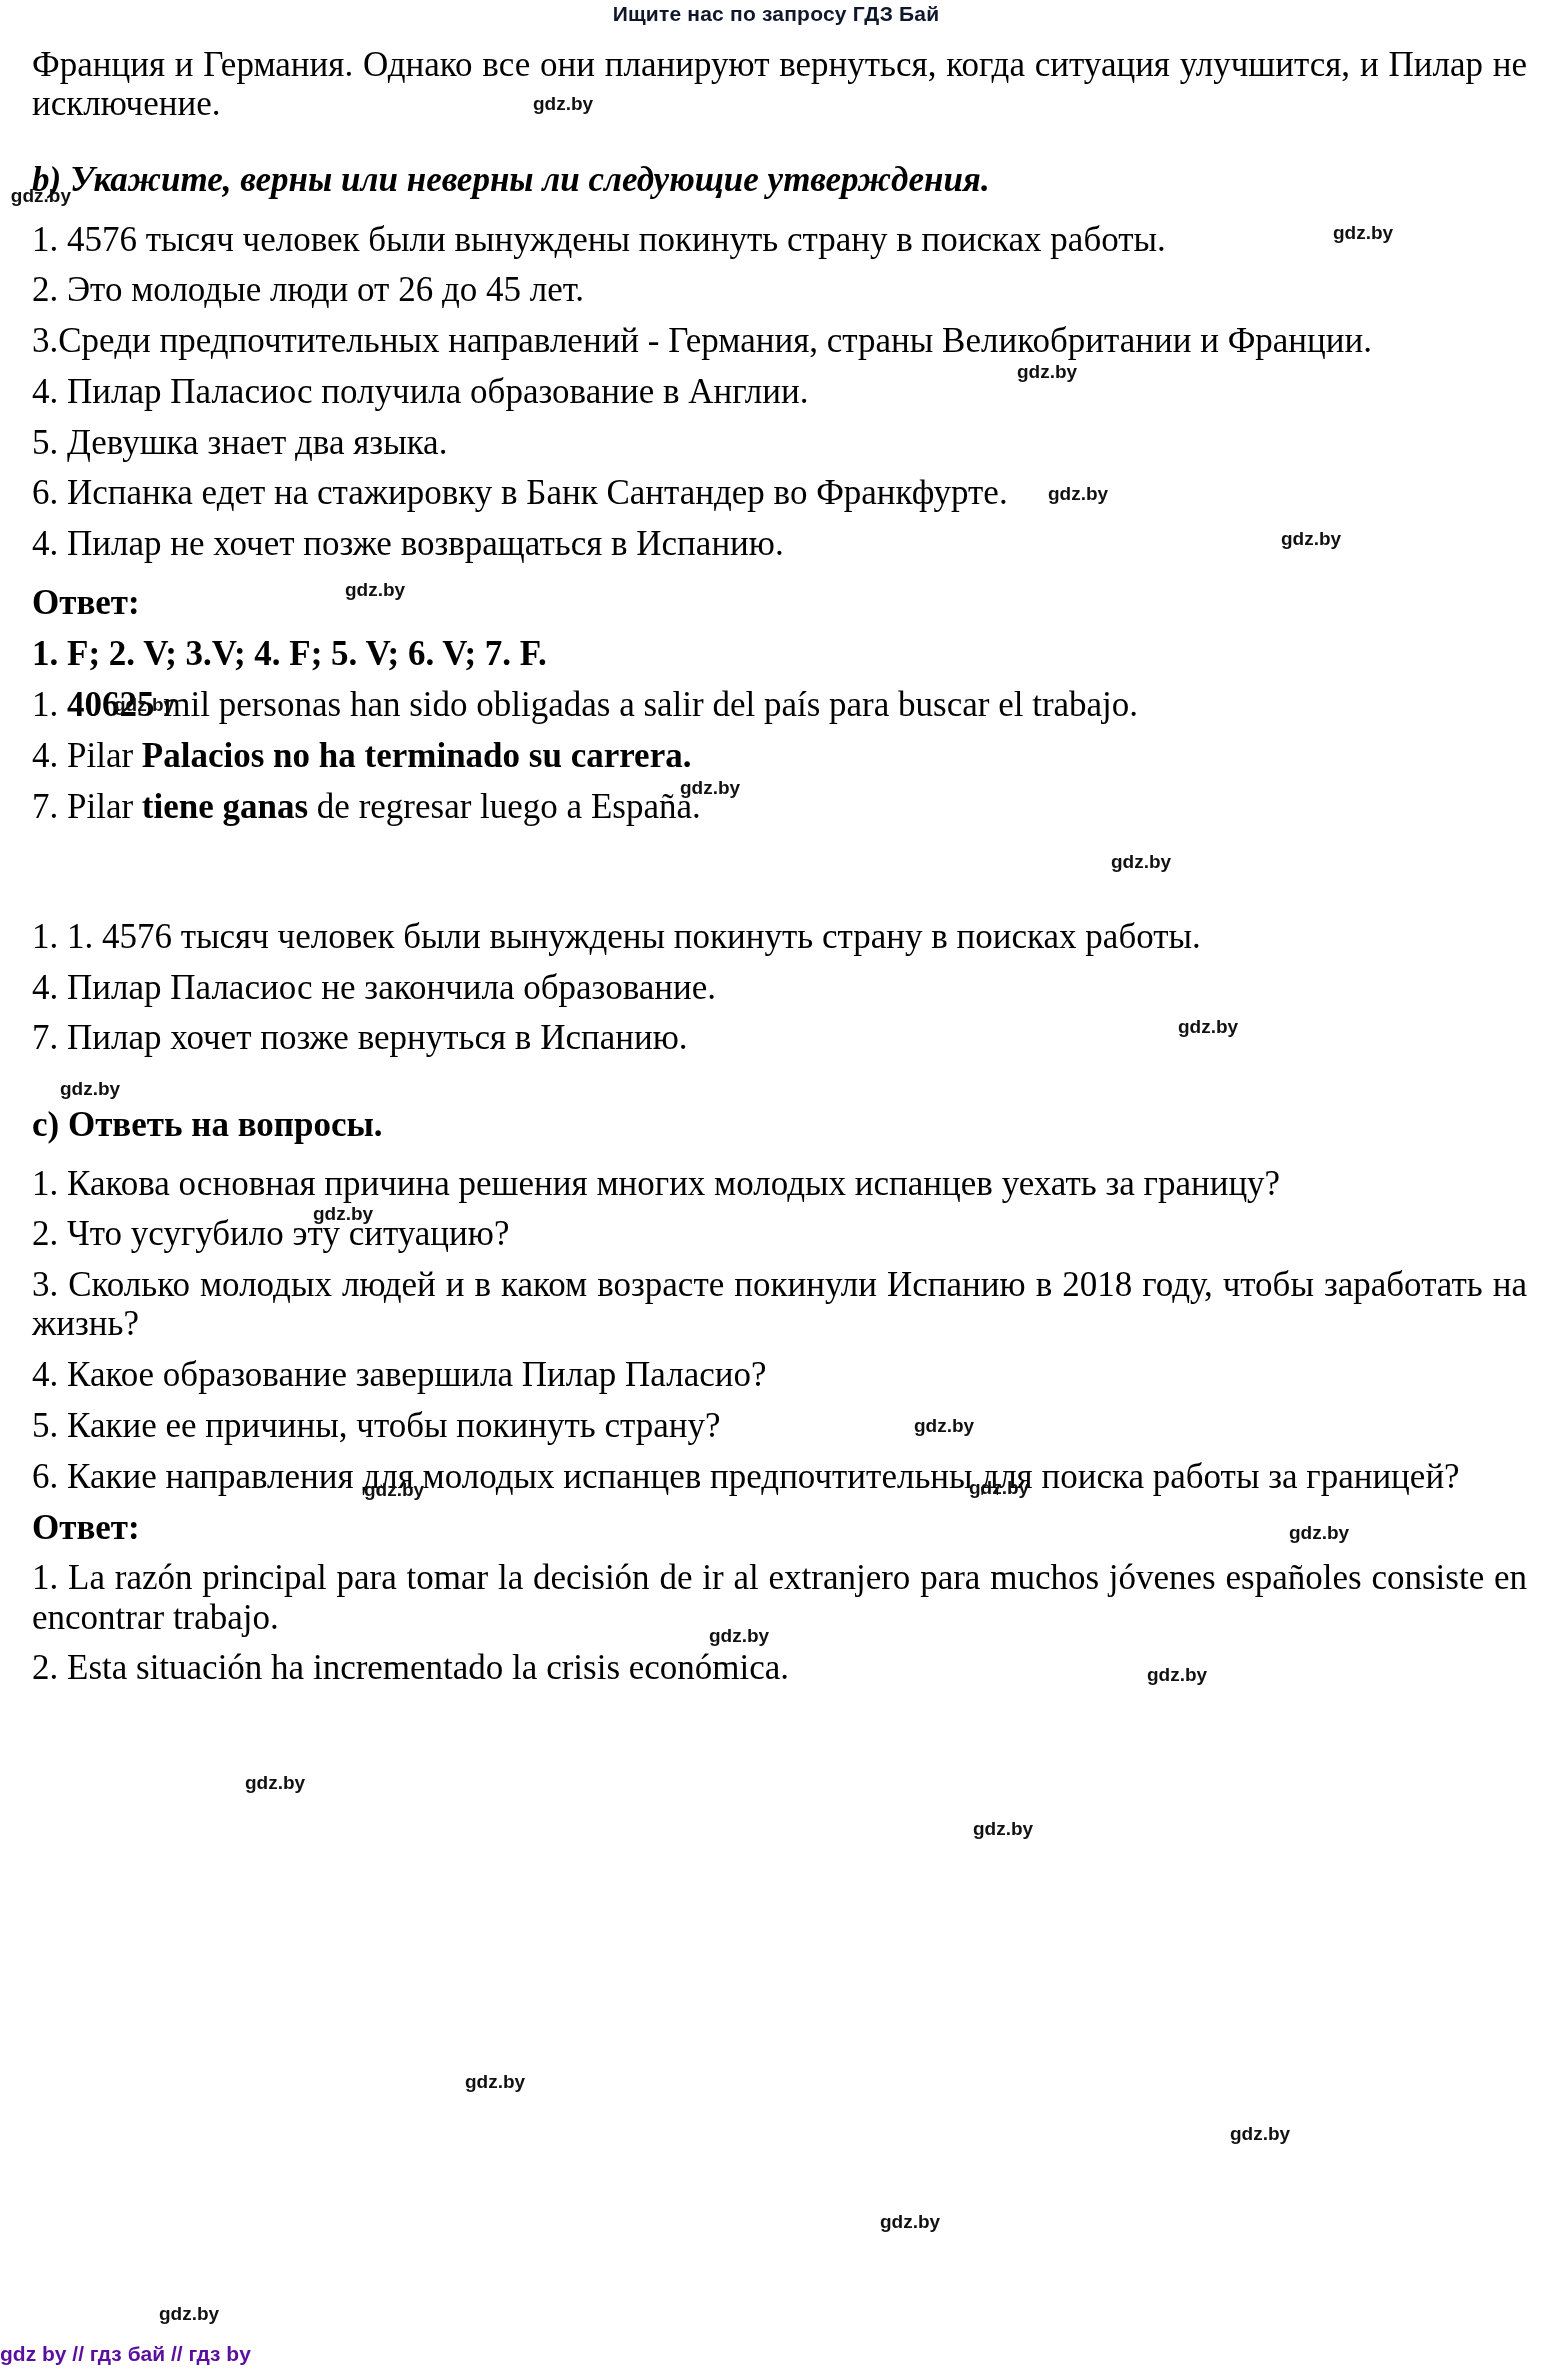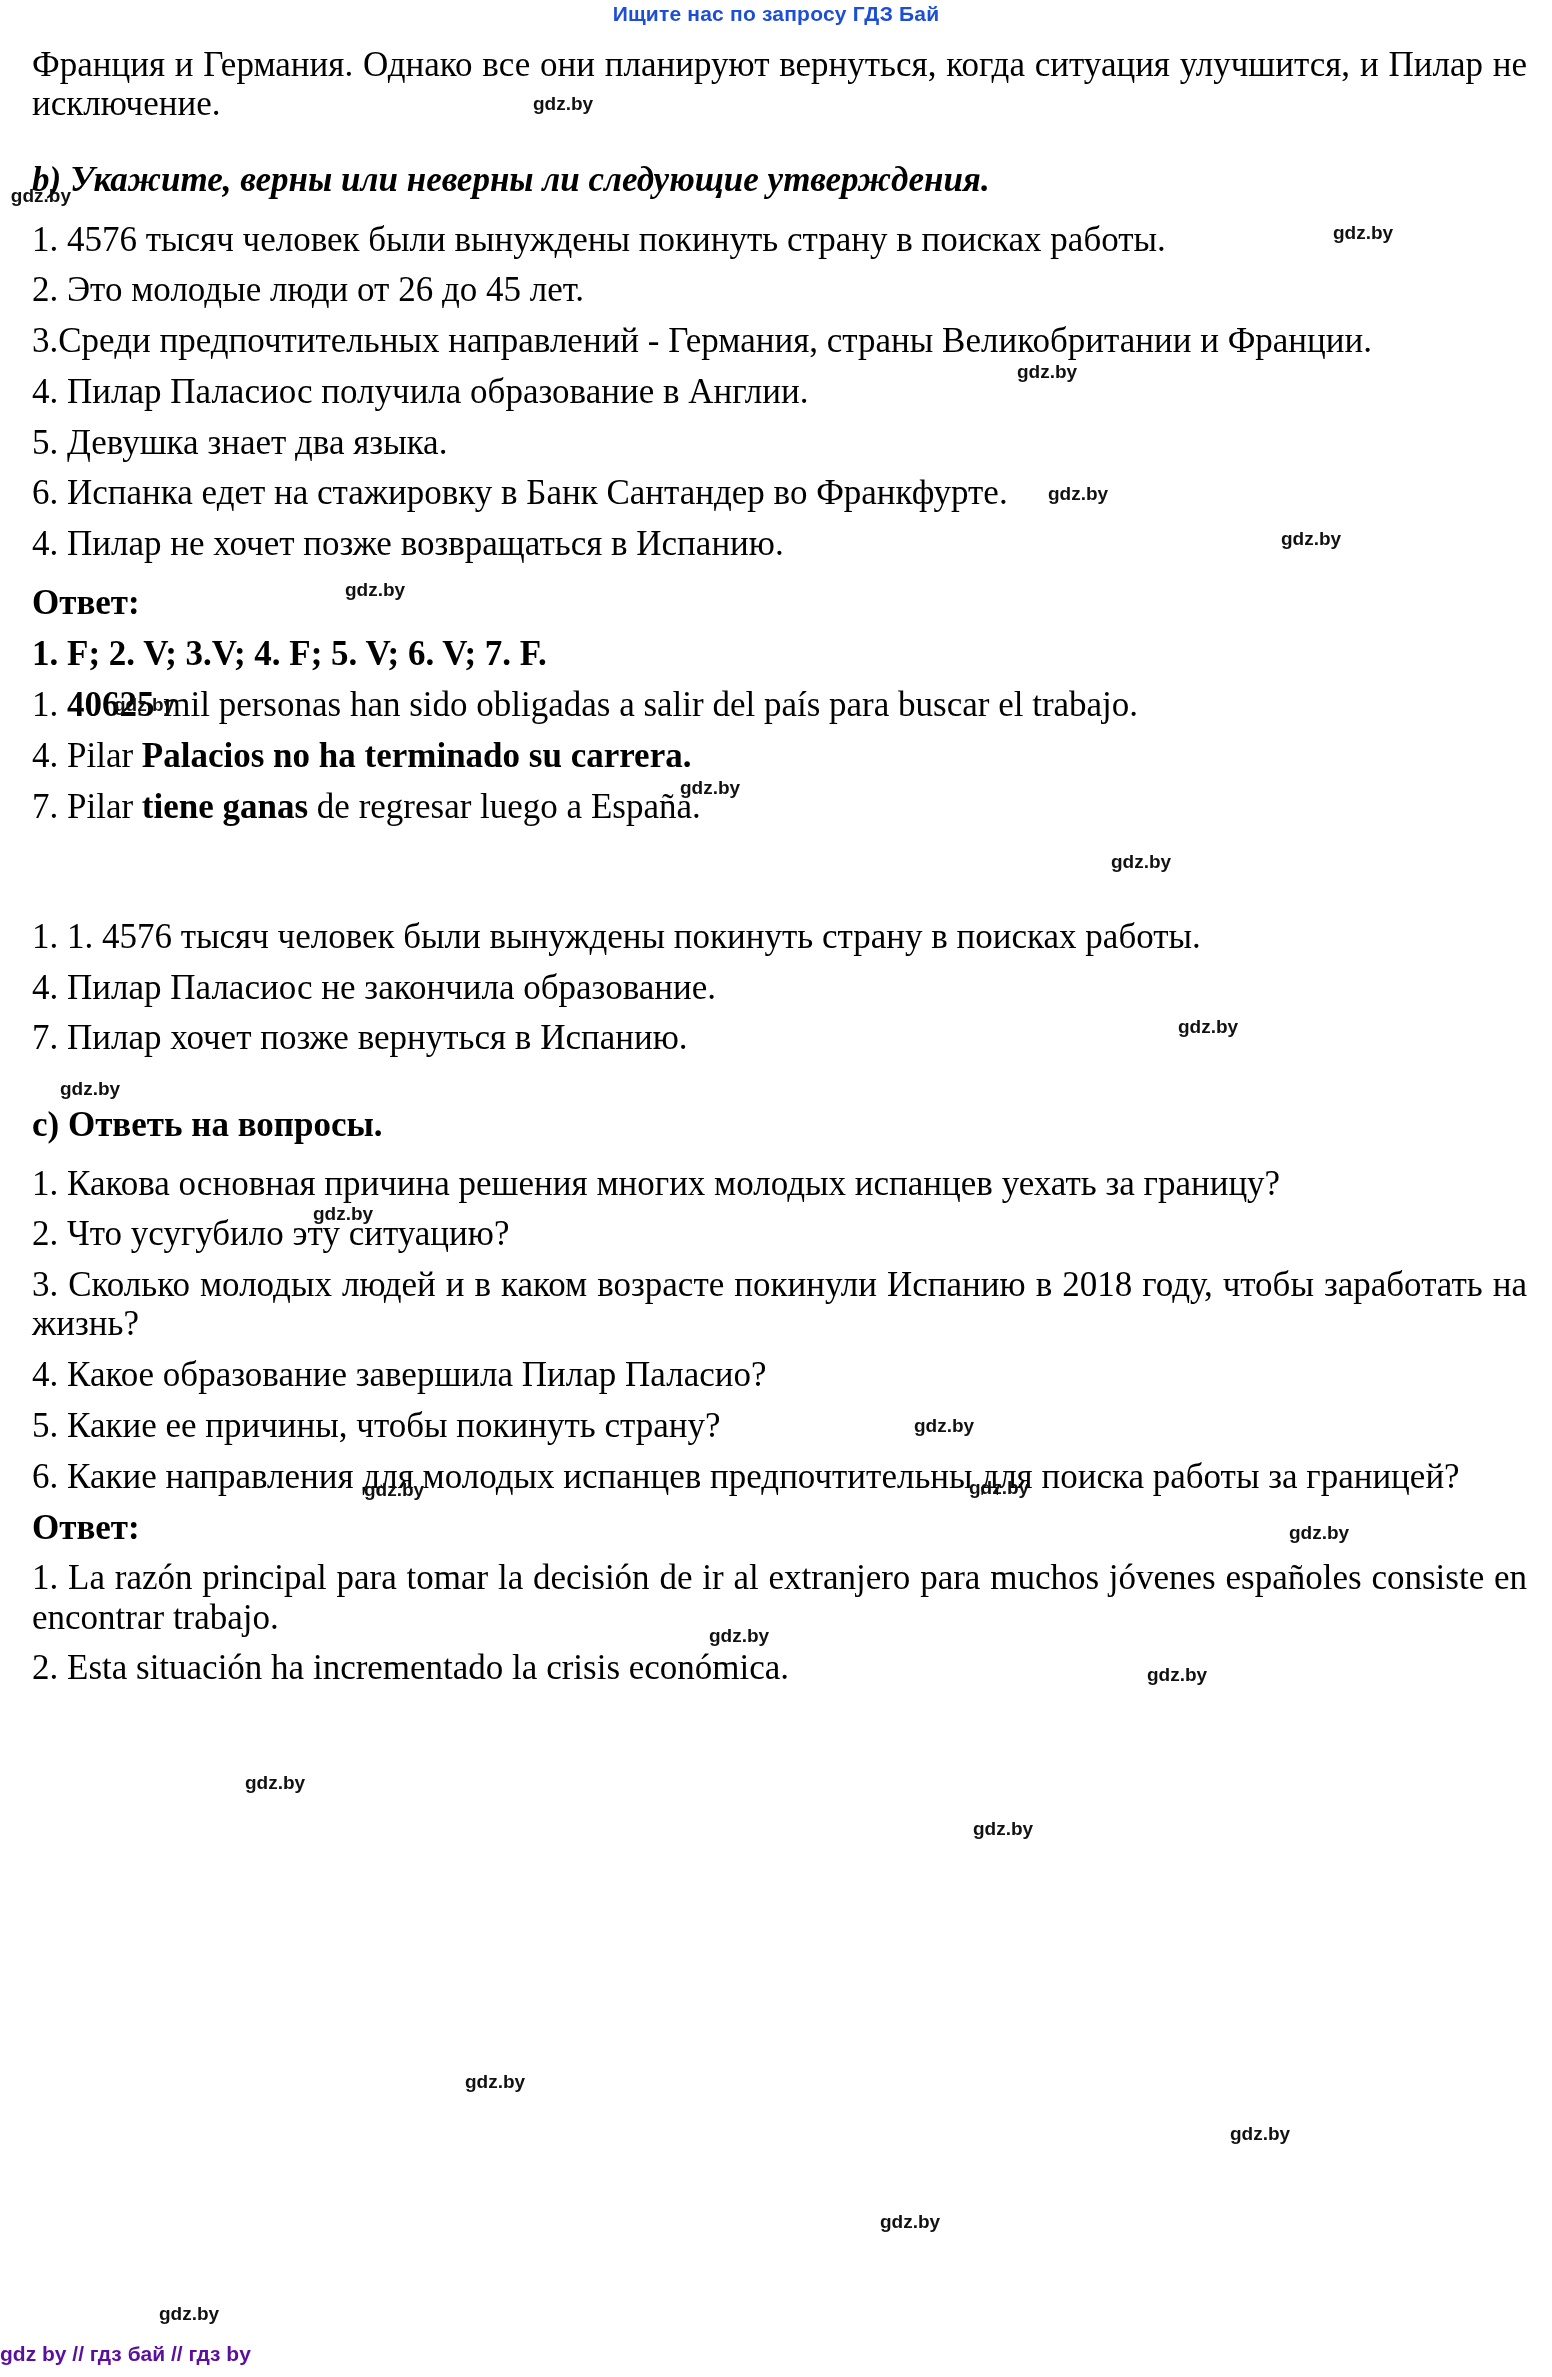--- a/index.html
+++ b/index.html
@@ -85,21 +85,21 @@
     white-space: nowrap;
     pointer-events: none;
     line-height: 1;
   }
 </style>
 </head>
 <body>
 
 <div id="page">
 
-  <div class="promo-top" style="color: #1d4ed8;">Ищите нас по запросу ГДЗ Бай</div>
+  <div class="promo-top" style="color: #0f172a;">Ищите нас по запросу ГДЗ Бай</div>
 
   <div class="content">
 
     <p class="line just">Франция и Германия. Однако все они планируют вернуться, когда ситуация улучшится, и Пилар не исключение.</p>
 
     <p class="line left bi gap-l">b) Укажите, верны или неверны ли следующие утверждения.</p>
 
     <p class="line just gap-m">1. 4576 тысяч человек были вынуждены покинуть страну в поисках работы.</p>
 
     <p class="line left gap-s">2. Это молодые люди от 26 до 45 лет.</p>

